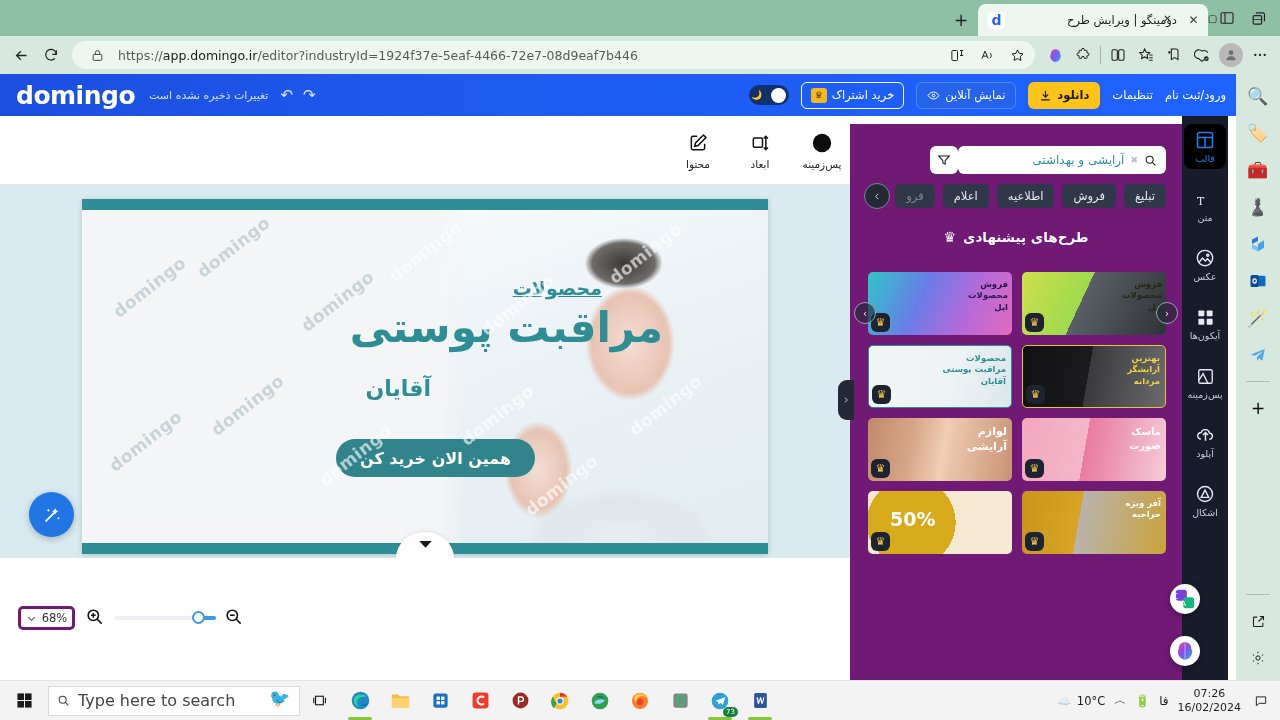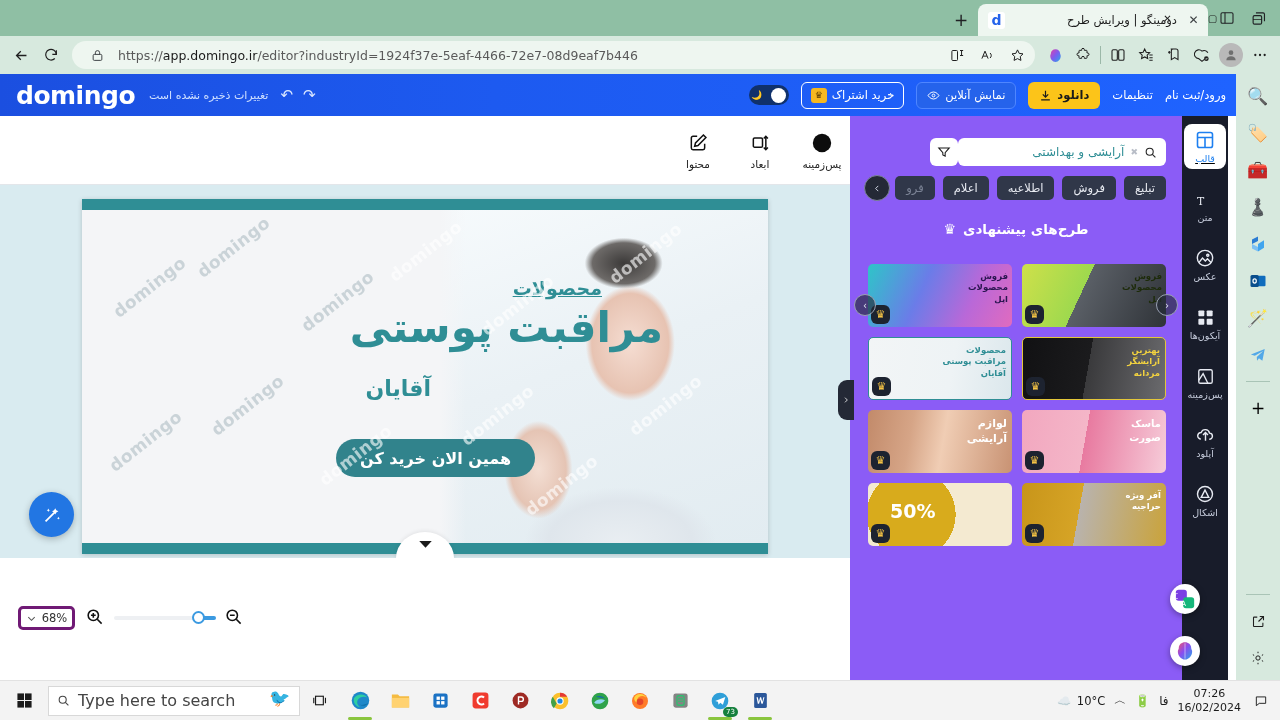--- a/index.html
+++ b/index.html
@@ -239,22 +239,22 @@
     border-radius: 2px; background: #3b9ae1;
   }
   .crown-badge {
     position: absolute; right: 2px; bottom: 2px; width: 20px; height: 20px;
     border-radius: 5px; background: #1d2330; display: flex; align-items: center;
     justify-content: center; color: #f6c445; font-size: 11px;
   }
 
   
   .right-panel {
-    position: absolute; left: 850px; top: 116px; width: 332px; height: 564px;
-    background: #8b5cf6; direction: rtl;
+    position: absolute; left: 850px; top: 124px; width: 332px; height: 564px;
+    background: #701a75; direction: rtl;
   }
   .panel-search {
     position: absolute; right: 16px; top: 22px; width: 208px; height: 28px;
     background: #fff; border-radius: 6px; display: flex; align-items: center;
     padding: 0 9px; gap: 6px; flex-direction: row-reverse;
   }
   .panel-search .val { flex: 1; font-size: 12px; color: #2f8e95; text-align: right; }
   .filter-btn {
     position: absolute; right: 224px; top: 22px; width: 28px; height: 28px;
     background: #fff; border-radius: 6px; display: flex; align-items: center; justify-content: center;
@@ -316,21 +316,21 @@
     position: absolute; left: 1182px; top: 116px; width: 46px; height: 564px;
     background: #181c2a; display: flex; flex-direction: column; align-items: center;
     padding-top: 8px; gap: 14px; z-index: 4;
   }
   .dr {
     width: 42px; display: flex; flex-direction: column; align-items: center; gap: 2px;
     padding: 5px 0; border-radius: 8px;
   }
   .dr .g { height: 22px; display: flex; align-items: center; justify-content: center; color: #e7eaf2; }
   .dr .l { font-size: 9.5px; color: #c8cede; }
-  .dr.active { background: #ffffff; text-decoration: underline; }
+  .dr.active { background: #000000; text-decoration: underline; }
   .dr.active .g { color: #1d7ff0; }
   .dr.active .l { color: #1d7ff0; }
   .float-badge {
     position: absolute; width: 30px; height: 30px; border-radius: 50%;
     display: flex; align-items: center; justify-content: center;
     box-shadow: 0 2px 6px rgba(0,0,0,.35); font-size: 14px;
   }
 
   
   .taskbar {

